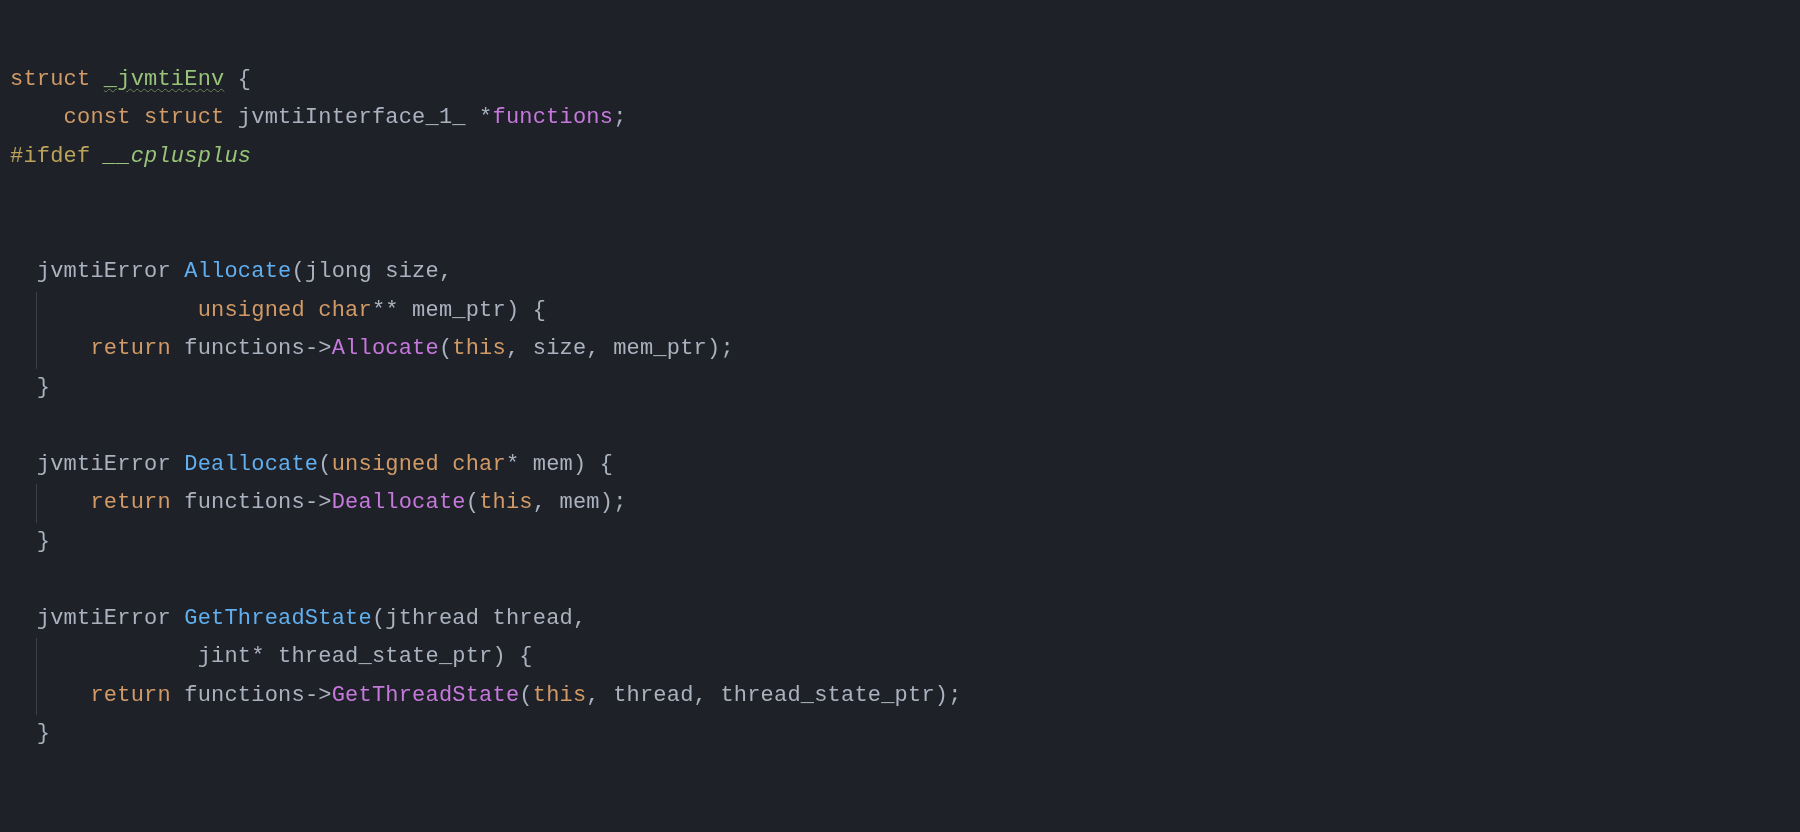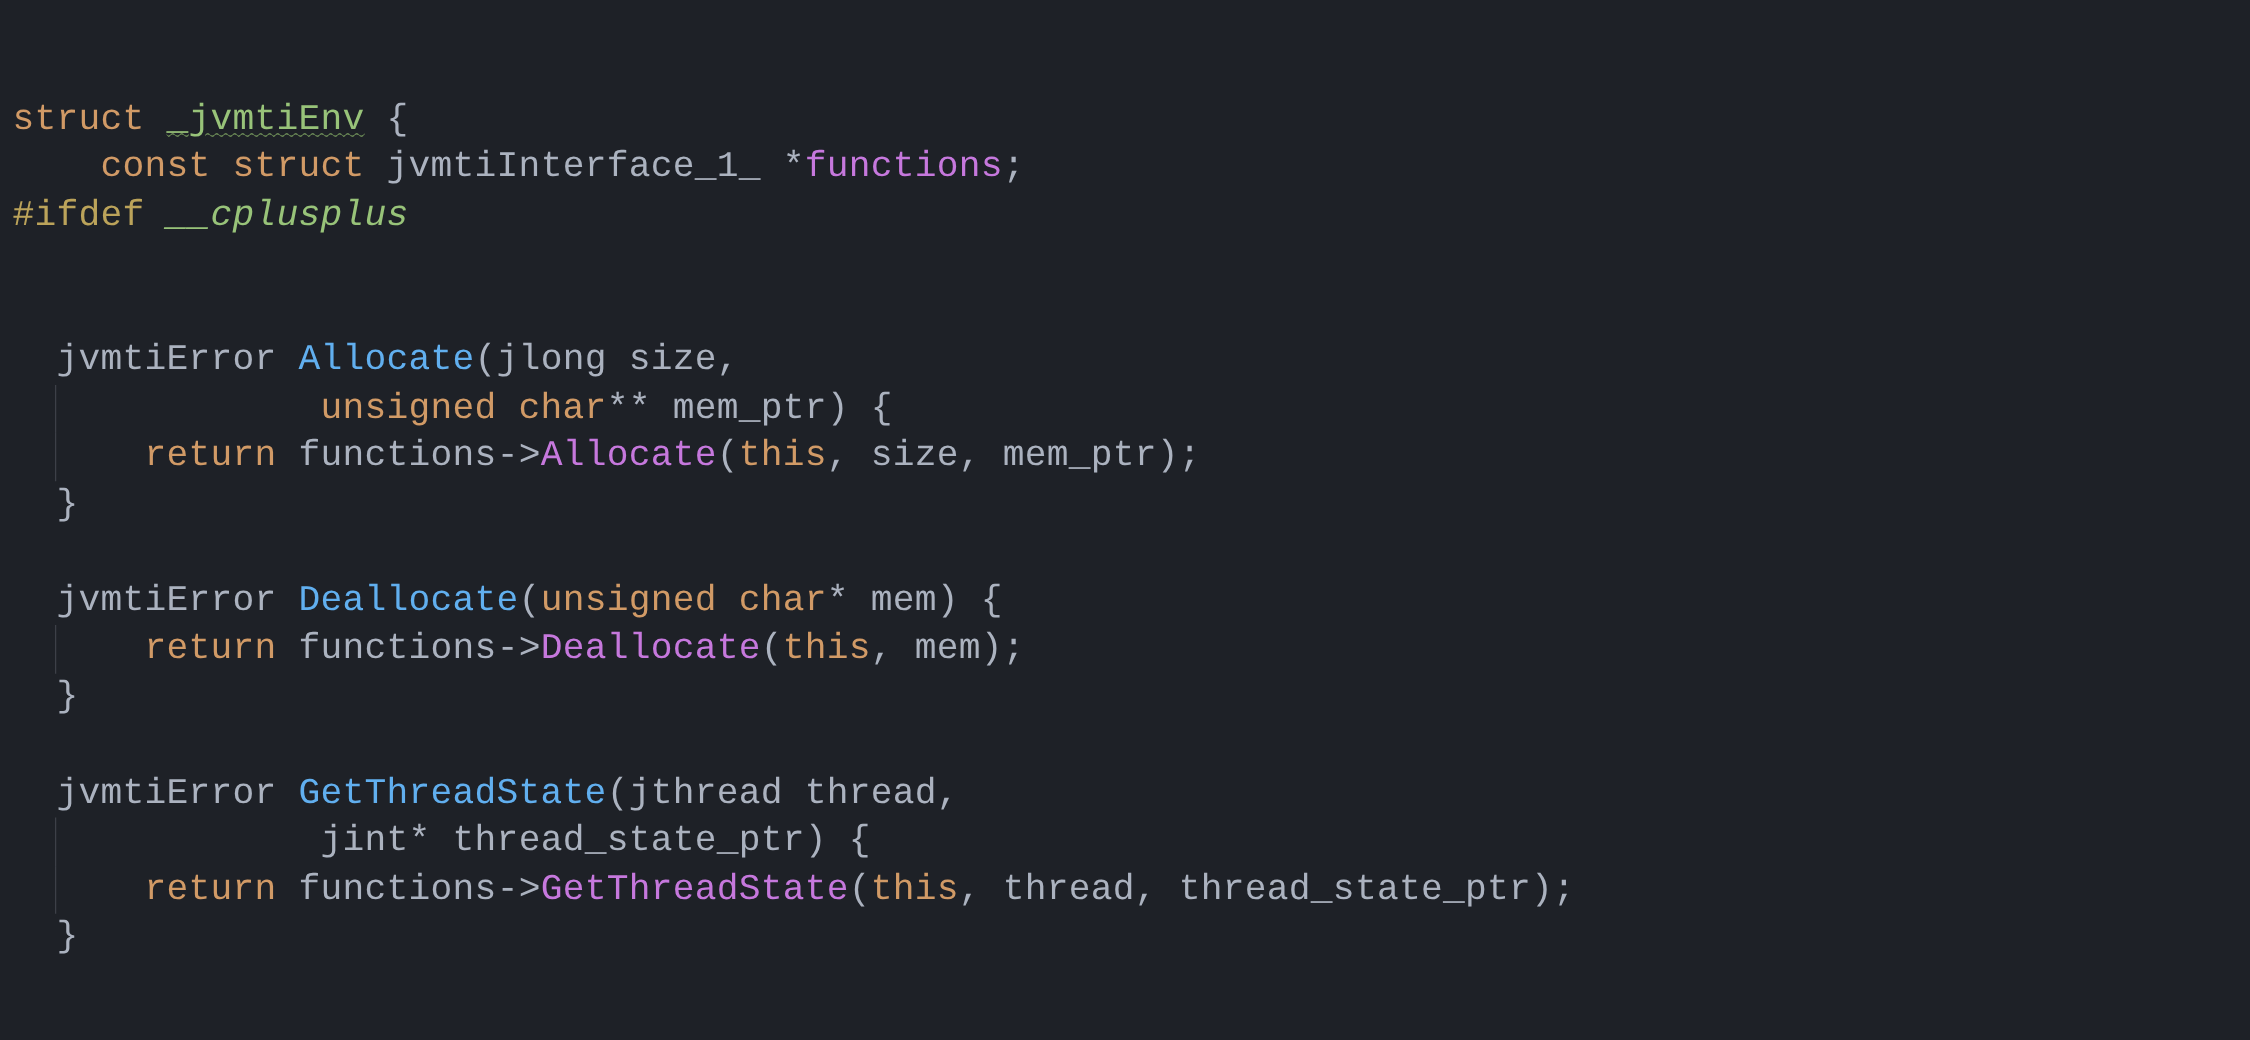--- a/index.html
+++ b/index.html
@@ -4,23 +4,23 @@
 <style>
   * { margin: 0; padding: 0; box-sizing: border-box; }
   html, body {
     width: 1800px;
     height: 832px;
     background: #1e2127;
     overflow: hidden;
   }
   .editor {
     font-family: "SF Mono", "Menlo", "Consolas", "Liberation Mono", monospace;
-    font-size: 29px;
+    font-size: 22px;
     line-height: 38.5px;
-    padding: 38px 10px 10px 10px;
+    padding: 22px 10px 10px 10px;
     color: #abb2bf;
     white-space: pre;
     letter-spacing: 0.2px;
   }
   .c-keyword   { color: #d19a66; }
   .c-typename  { color: #98c379; }
   .c-ident     { color: #abb2bf; }
   .c-member    { color: #c678dd; }
   .c-preproc   { color: #98c379; font-style: italic; }
   .c-preproc-kw{ color: #bba35a; }

